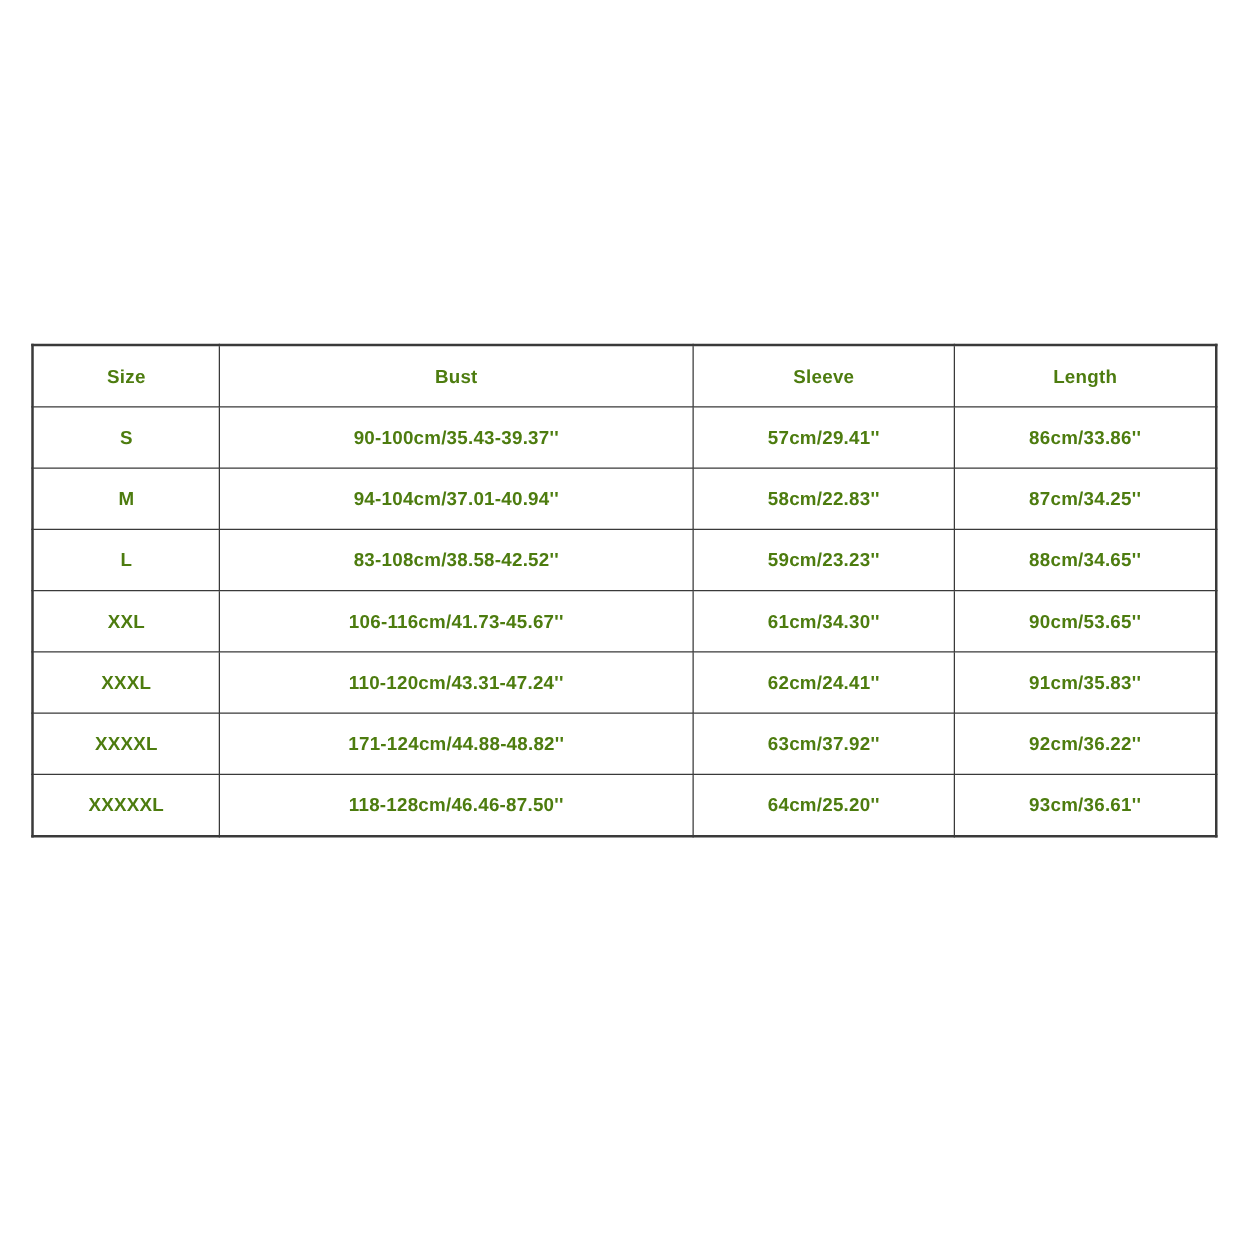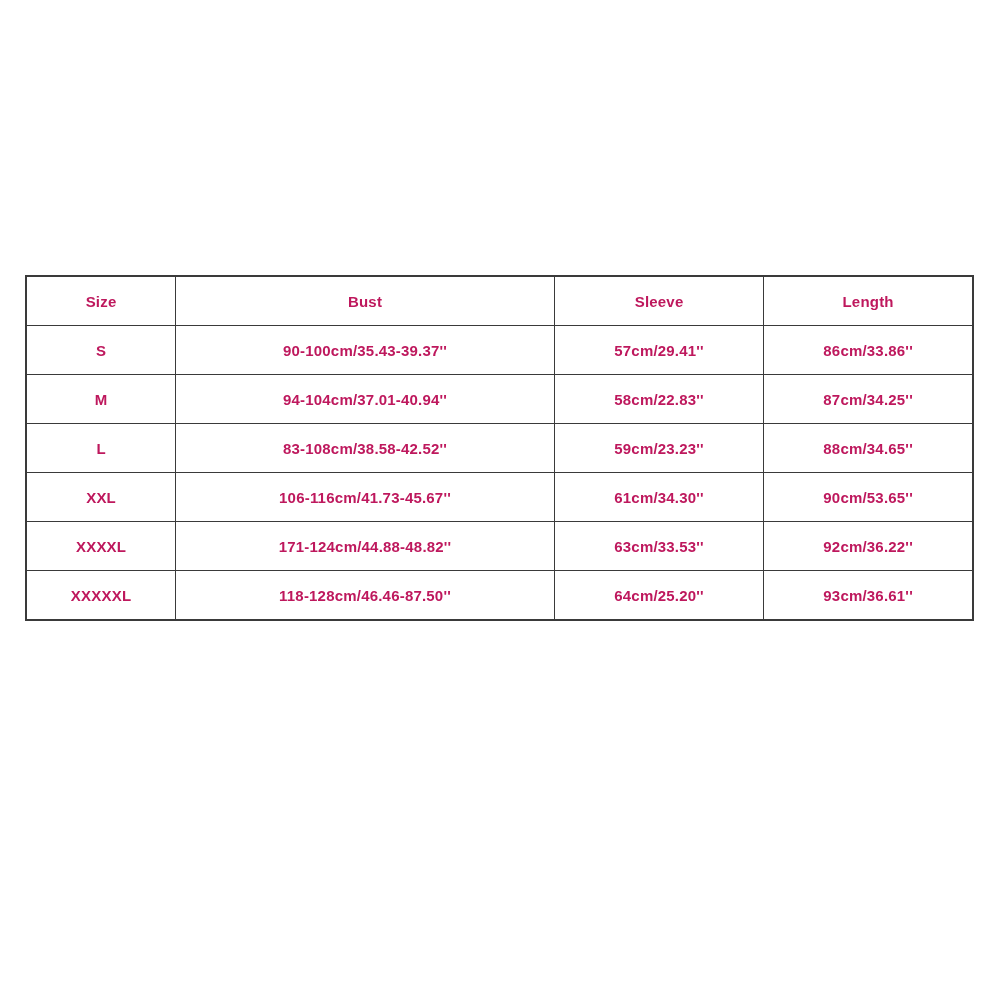--- a/index.html
+++ b/index.html
@@ -27,21 +27,21 @@
     border: 2px solid #3a3a3a;
   }
   table.size-chart th,
   table.size-chart td {
     border: 1px solid #3a3a3a;
     height: 48px;
     text-align: center;
     vertical-align: middle;
     font-size: 15px;
     font-weight: bold;
-    color: #be185d;
+    color: #4d7c0f;
     letter-spacing: 0.2px;
     padding: 0 4px;
     overflow: hidden;
     white-space: nowrap;
   }
   col.c-size   { width: 15.8%; }
   col.c-bust   { width: 40.0%; }
   col.c-sleeve { width: 22.1%; }
   col.c-length { width: 22.1%; }
 </style>
@@ -83,23 +83,29 @@
         <td>59cm/23.23''</td>
         <td>88cm/34.65''</td>
       </tr>
       <tr>
         <td>XXL</td>
         <td>106-116cm/41.73-45.67''</td>
         <td>61cm/34.30''</td>
         <td>90cm/53.65''</td>
       </tr>
       <tr>
+        <td>XXXL</td>
+        <td>110-120cm/43.31-47.24''</td>
+        <td>62cm/24.41''</td>
+        <td>91cm/35.83''</td>
+      </tr>
+      <tr>
         <td>XXXXL</td>
         <td>171-124cm/44.88-48.82''</td>
-        <td>63cm/33.53''</td>
+        <td>63cm/37.92''</td>
         <td>92cm/36.22''</td>
       </tr>
       <tr>
         <td>XXXXXL</td>
         <td>118-128cm/46.46-87.50''</td>
         <td>64cm/25.20''</td>
         <td>93cm/36.61''</td>
       </tr>
     </tbody>
   </table>

